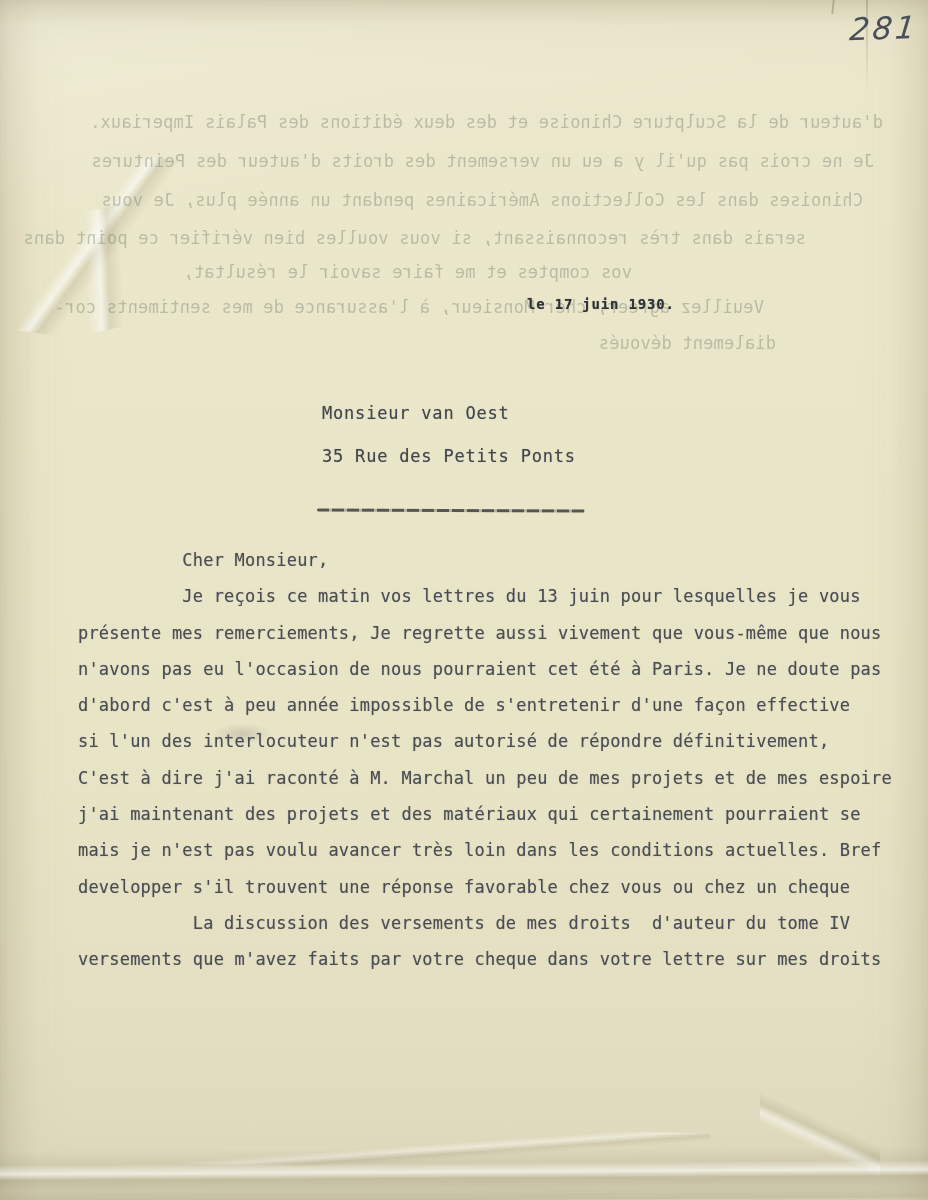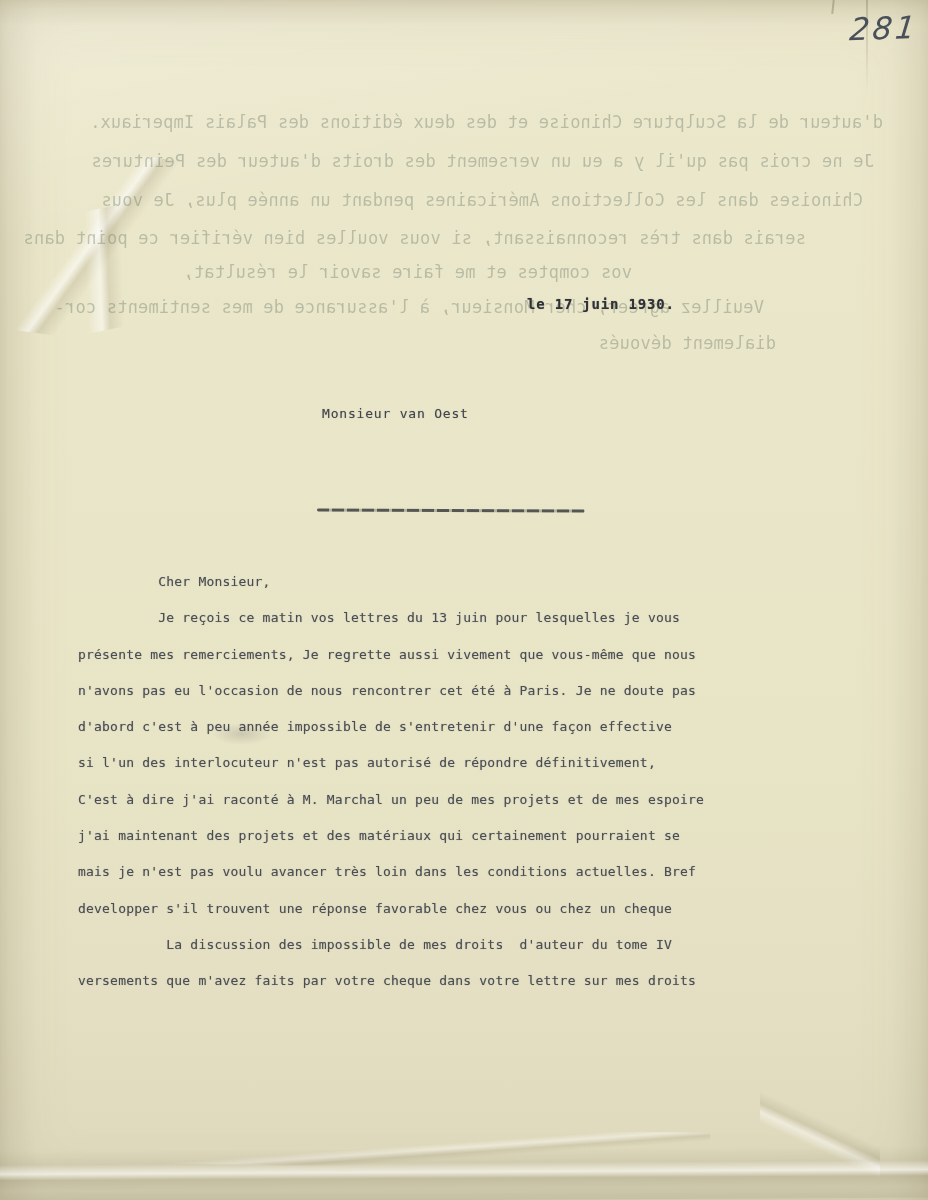--- a/index.html
+++ b/index.html
@@ -14,26 +14,26 @@
       linear-gradient(180deg, #ece8cd 0%, #eae6c9 30%, #e8e4c6 62%, #e4dfc2 84%, #ddd8bc 100%);
     box-shadow: inset 0 0 70px rgba(125,114,78,.16), inset 0 0 10px rgba(125,114,78,.10);
     font-family:"DejaVu Sans Mono","Liberation Mono",monospace;
   }
 
   
   .line{
     white-space:pre;
     height:36.3px;
     line-height:36.3px;
-    font-size:13px;
+    font-size:17px;
     color:#4a4e54;
     text-shadow:0 0 1px rgba(74,78,84,.45);
     letter-spacing:.2px;
   }
-  .letter-body{position:absolute;left:78px;top:564px;width:830px;}
+  .letter-body{position:absolute;left:78px;top:542px;width:830px;}
 
   .date-line{
     position:absolute;left:527px;top:296px;
     font-size:14px;font-weight:bold;color:#2e3237;
     letter-spacing:.8px;white-space:pre;
     text-shadow:0 0 1px rgba(46,50,55,.5);
   }
 
   .recipient{position:absolute;left:322px;top:392px;}
   .recipient .line{height:43px;line-height:43px;letter-spacing:.8px;color:#42464c;}
@@ -153,31 +153,32 @@
   <div class="bleed-line bl4">vos comptes et me faire savoir le résultat,</div>
   <div class="bleed-line bl5">Veuillez agréer, cher Monsieur, à l'assurance de mes sentiments cor-</div>
   <div class="bleed-line bl6">dialement dévoués</div>
 
   <div class="page-number">281</div>
 
   <div class="date-line">le 17 juin 1930.</div>
 
   <div class="recipient">
     <div class="line">Monsieur van Oest</div>
+    <div class="line">35 Rue des Petits Ponts</div>
     <div class="recipient-underline"></div>
   </div>
 
   <div class="letter-body">
     <div class="line">          Cher Monsieur,</div>
     <div class="line">          Je reçois ce matin vos lettres du 13 juin pour lesquelles je vous</div>
     <div class="line">présente mes remerciements, Je regrette aussi vivement que vous-même que nous</div>
-    <div class="line">n'avons pas eu l'occasion de nous rencontrer cet été à Paris. Je ne doute pas</div>
+    <div class="line">n'avons pas eu l'occasion de nous pourraient cet été à Paris. Je ne doute pas</div>
     <div class="line">d'abord c'est à peu année impossible de s'entretenir d'une façon effective</div>
     <div class="line">si l'un des interlocuteur n'est pas autorisé de répondre définitivement,</div>
     <div class="line">C'est à dire j'ai raconté à M. Marchal un peu de mes projets et de mes espoire</div>
     <div class="line">j'ai maintenant des projets et des matériaux qui certainement pourraient se</div>
     <div class="line">mais je n'est pas voulu avancer très loin dans les conditions actuelles. Bref</div>
     <div class="line">developper s'il trouvent une réponse favorable chez vous ou chez un cheque</div>
-    <div class="line">           La discussion des impossible de mes droits  d'auteur du tome IV</div>
+    <div class="line">           La discussion des versements de mes droits  d'auteur du tome IV</div>
     <div class="line">versements que m'avez faits par votre cheque dans votre lettre sur mes droits</div>
   </div>
 
 </div>
 
 </body></html>

